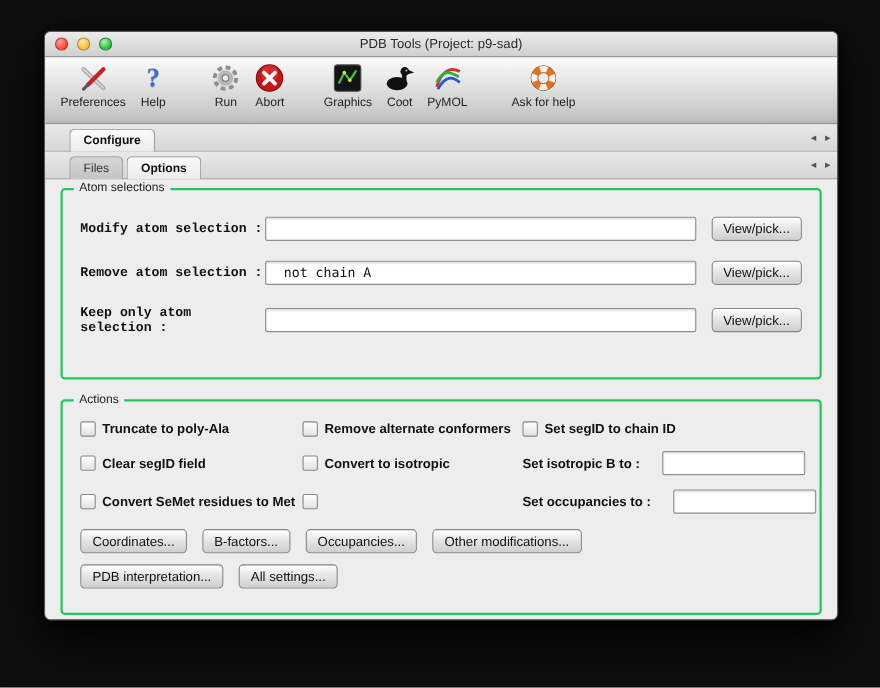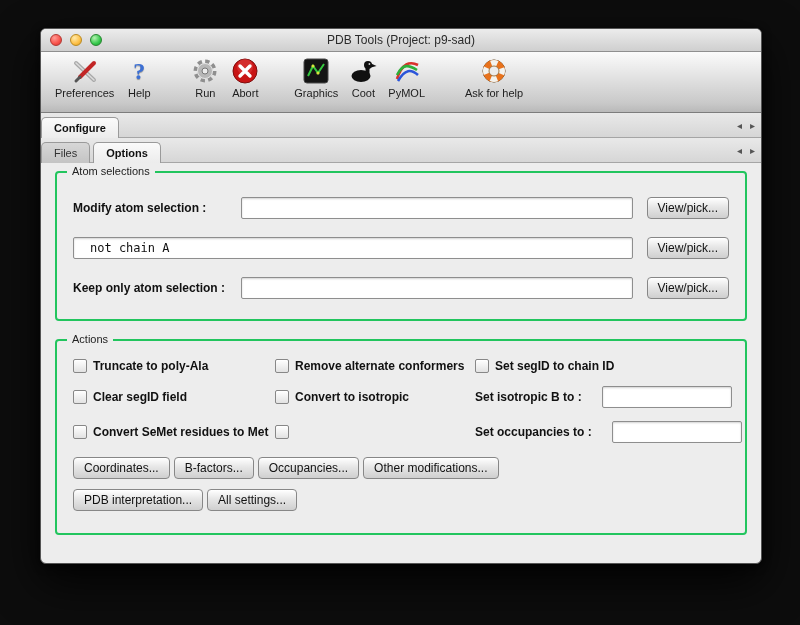--- a/index.html
+++ b/index.html
@@ -52,21 +52,21 @@
   .gap1{margin-left:26px;}
   .gap2{margin-left:24px;}
   .gap3{margin-left:30px;}
   .helpmark{font-size:24px;font-weight:bold;color:#3b6fd4;font-family:"Liberation Serif",serif;line-height:1;text-shadow:0 1px 1px rgba(0,0,0,.35);}
   
   .tabstrip{
     flex:0 0 24px;
     background:linear-gradient(#e9e9e9,#d6d6d6);
     border-bottom:1px solid #a5a5a5;
     display:flex;align-items:flex-end;
-    padding-left:0;position:relative;
+    padding-left:22px;position:relative;
   }
   .tab{
     font-size:11px;padding:4px 12px 4px 12px;
     border:1px solid #9a9a9a;border-bottom:none;
     border-radius:5px 5px 0 0;
     margin-right:3px;margin-bottom:-1px;
     background:linear-gradient(#d7d7d7,#c4c4c4);
     color:#333;
   }
   .tab.active{
@@ -87,22 +87,22 @@
     padding:14px 12px 12px 12px;
     margin-bottom:18px;
   }
   .grouptitle{
     position:absolute;top:-8px;left:10px;
     background:#ededed;padding:0 5px;
     font-size:11px;color:#222;
   }
   
   .selrow{display:flex;align-items:center;margin:10px 4px 18px 4px;}
-  .selrow:last-child{margin-bottom:8px;}
-  .sellabel{flex:0 0 168px;font-size:12px;font-weight:bold;color:#111;}
+  .selrow:last-child{margin-bottom:26px;}
+  .sellabel{flex:0 0 168px;font-size:12px;font-weight:bold;color:#111;font-family:Liberation Mono, monospace;}
   .field{
     height:20px;border:1px solid #8e8e8e;background:#fff;
     border-radius:2px;
     box-shadow:inset 0 1px 2px rgba(0,0,0,0.18);
     font-family:"DejaVu Sans Mono", monospace;
     font-size:12px;padding:0 16px;color:#111;
     outline:none;
   }
   .selrow .field{flex:1;margin-right:14px;}
   .aquabtn{
@@ -125,21 +125,21 @@
   .cbbox{
     width:12px;height:12px;flex:0 0 12px;
     border:1px solid #878787;border-radius:2px;
     background:linear-gradient(#ffffff,#e2e2e2);
     box-shadow:inset 0 1px 1px rgba(255,255,255,.8);
   }
   .cbl{font-size:12px;font-weight:bold;color:#111;white-space:nowrap;}
   .fieldrow{display:flex;align-items:center;gap:20px;}
   .flabel{font-size:12px;font-weight:bold;color:#111;white-space:nowrap;}
   .field.small{width:96px;}
-  .btnrow{display:flex;gap:4px;margin:0 4px 10px 4px;}
+  .btnrow{display:flex;gap:14px;margin:0 4px 10px 4px;}
   .filler{height:60px;}
 </style>
 </head>
 <body>
 
 <div class="window">
 
   <div class="titlebar">
     <div class="lights">
       <span class="light red"></span>
@@ -271,20 +271,21 @@
     <div class="groupbox">
       <span class="grouptitle">Atom selections</span>
 
       <div class="selrow">
         <span class="sellabel">Modify atom selection :</span>
         <input class="field" type="text" value="" style="">
         <button class="aquabtn">View/pick...</button>
       </div>
 
       <div class="selrow">
+        <span class="sellabel">Remove atom selection :</span>
         <input class="field" type="text" value="not chain A" style="">
         <button class="aquabtn">View/pick...</button>
       </div>
 
       <div class="selrow">
         <span class="sellabel">Keep only atom selection :</span>
         <input class="field" type="text" value="" style="">
         <button class="aquabtn">View/pick...</button>
       </div>
     </div>

